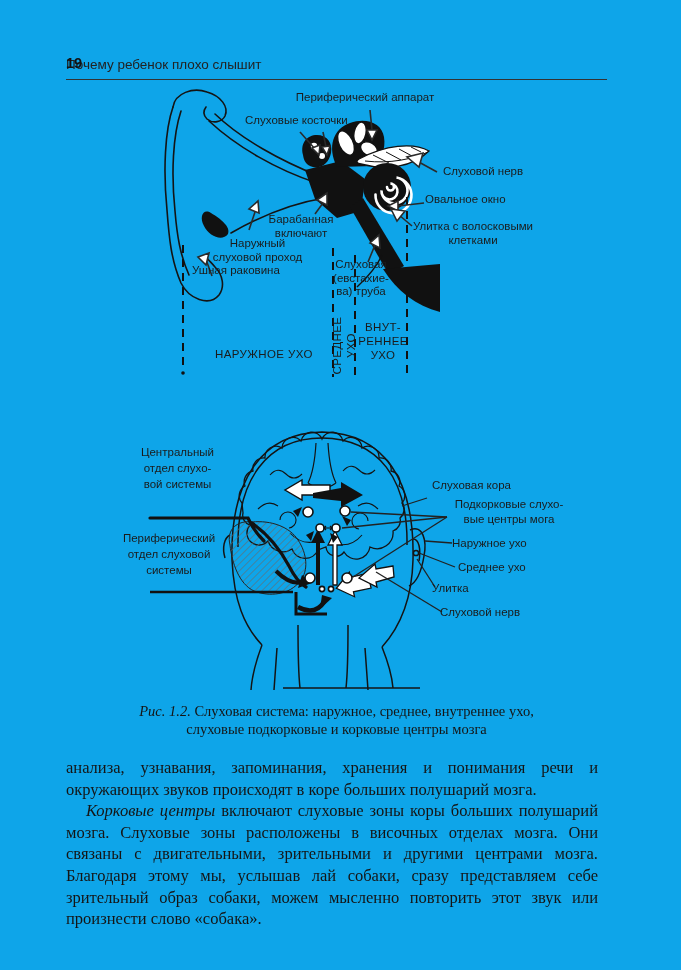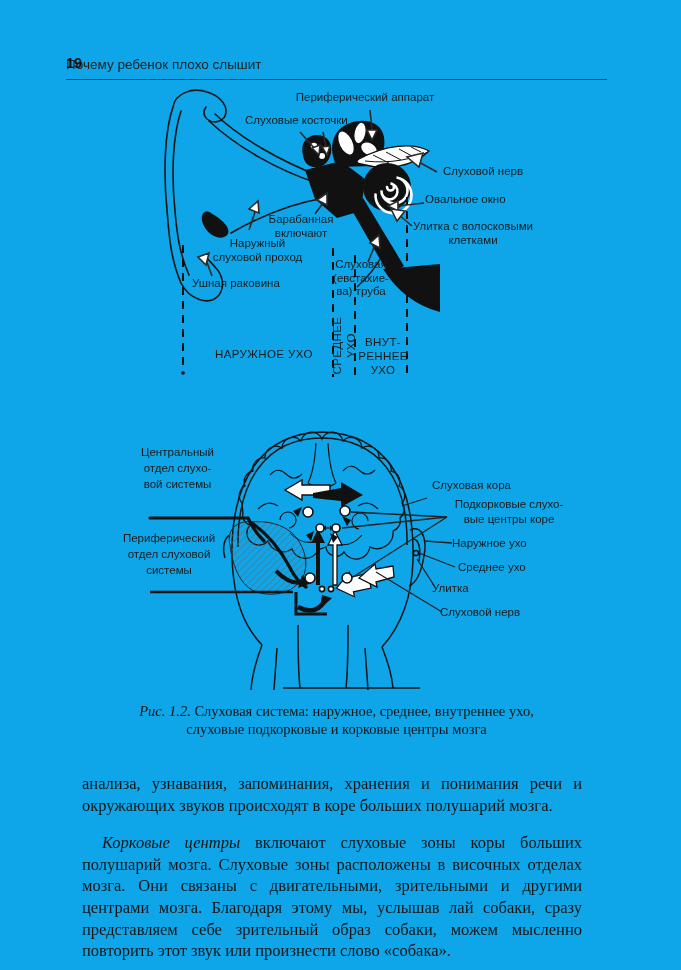--- a/index.html
+++ b/index.html
@@ -14,21 +14,21 @@
   .lbl{position:absolute;font:11.5px/13.5px "Liberation Sans",sans-serif;color:#1b1b1b;white-space:pre-line;}
   .lbl.c{text-align:center;}
   .lbl.zone{letter-spacing:.4px;}
   .lbl.rot{transform:rotate(-90deg);}
   
   .caption{position:absolute;left:66px;width:541px;text-align:center;font:14.5px/18px "Liberation Serif",serif;color:#151515;}
   .caption em{font-style:italic;}
   
   .bodytext{position:absolute;left:66px;top:757px;width:532px;text-align:justify;
         font:16.5px/21.6px "Liberation Serif",serif;color:#151515;}
-  .bodytext p{margin:16px;}
+  .bodytext p{margin:0;}
   .bodytext p.indent{text-indent:20px;}
   .bodytext em{font-style:italic;}
   svg{position:absolute;overflow:visible;}
   svg *{vector-effect:non-scaling-stroke;}
 </style>
 </head>
 <body>
 
 <div class="page">
 
@@ -110,27 +110,27 @@
   <div class="lbl c" style="left:295px;top:91px;width:140px">Периферический аппарат</div>
   <div class="lbl" style="left:245px;top:114px">Слуховые косточки</div>
   <div class="lbl" style="left:443px;top:165px">Слуховой нерв</div>
   <div class="lbl" style="left:425px;top:193px">Овальное окно</div>
   <div class="lbl c" style="left:407px;top:220px;width:132px">Улитка с волосковыми
 клетками</div>
   <div class="lbl c" style="left:261px;top:213px;width:80px">Барабанная
 включают</div>
   <div class="lbl c" style="left:210px;top:237px;width:95px">Наружный
 слуховой проход</div>
-  <div class="lbl" style="left:192px;top:277px">Ушная раковина</div>
+  <div class="lbl" style="left:192px;top:264px">Ушная раковина</div>
   <div class="lbl c" style="left:326px;top:258px;width:70px">Слуховая
 (евстахие-
 ва) труба</div>
   <div class="lbl zone" style="left:215px;top:348px">НАРУЖНОЕ УХО</div>
   <div class="lbl zone rot c" style="left:302px;top:332px;width:84px">СРЕДНЕЕ УХО</div>
-  <div class="lbl zone c" style="left:353px;top:335px;width:60px;line-height:14px">ВНУТ-
+  <div class="lbl zone c" style="left:353px;top:320px;width:60px;line-height:14px">ВНУТ-
 РЕННЕЕ
 УХО</div>
 
 
   <svg style="left:130px;top:425px" width="460" height="270" viewBox="0 0 460 270">
     <g stroke="#141414" fill="none" stroke-width="1.5">
 
       <path d="M102,135 C100,58 130,8 192,7 C255,8 285,56 283,135 C282,172 271,201 252,222"></path>
       <path d="M102,135 C104,176 114,201 132,220"></path>
       <path d="M108,122 C107,56 136,13 192,13 C249,14 278,54 277,120"></path>
@@ -208,21 +208,21 @@
   </svg>
 
   <div class="lbl c" style="left:130px;top:444px;width:95px;line-height:16px">Центральный
 отдел слухо-
 вой системы</div>
   <div class="lbl c" style="left:118px;top:530px;width:102px;line-height:16px">Периферический
 отдел слуховой
 системы</div>
   <div class="lbl" style="left:432px;top:479px">Слуховая кора</div>
   <div class="lbl c" style="left:448px;top:497px;width:122px;line-height:15px">Подкорковые слухо-
-вые центры коре</div>
+вые центры мога</div>
   <div class="lbl" style="left:452px;top:537px">Наружное ухо</div>
   <div class="lbl" style="left:458px;top:561px">Среднее ухо</div>
   <div class="lbl" style="left:432px;top:582px">Улитка</div>
   <div class="lbl" style="left:440px;top:606px">Слуховой нерв</div>
 
   <div class="caption" style="top:702px">
     <div><em>Рис. 1.2.</em><span> Слуховая система: наружное, среднее, внутреннее ухо,</span></div>
     <div><span>слуховые подкорковые и корковые центры мозга</span></div>
   </div>
 

